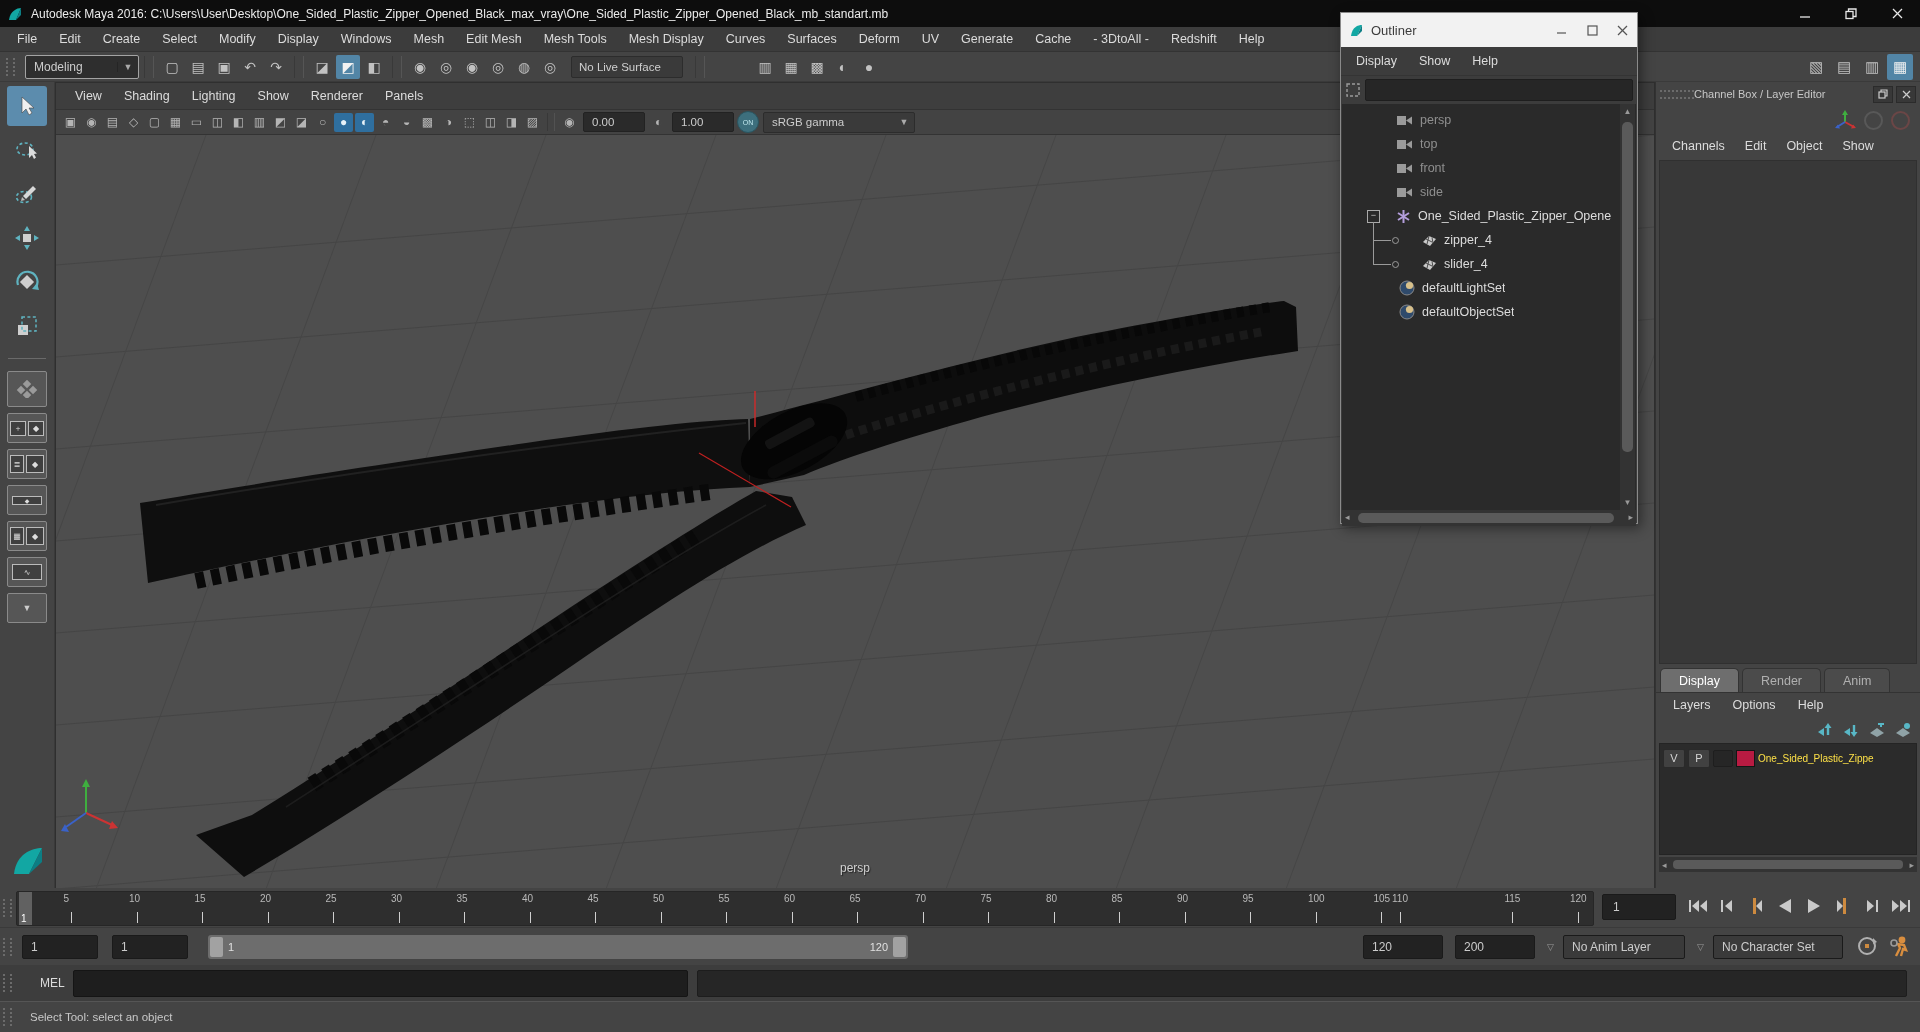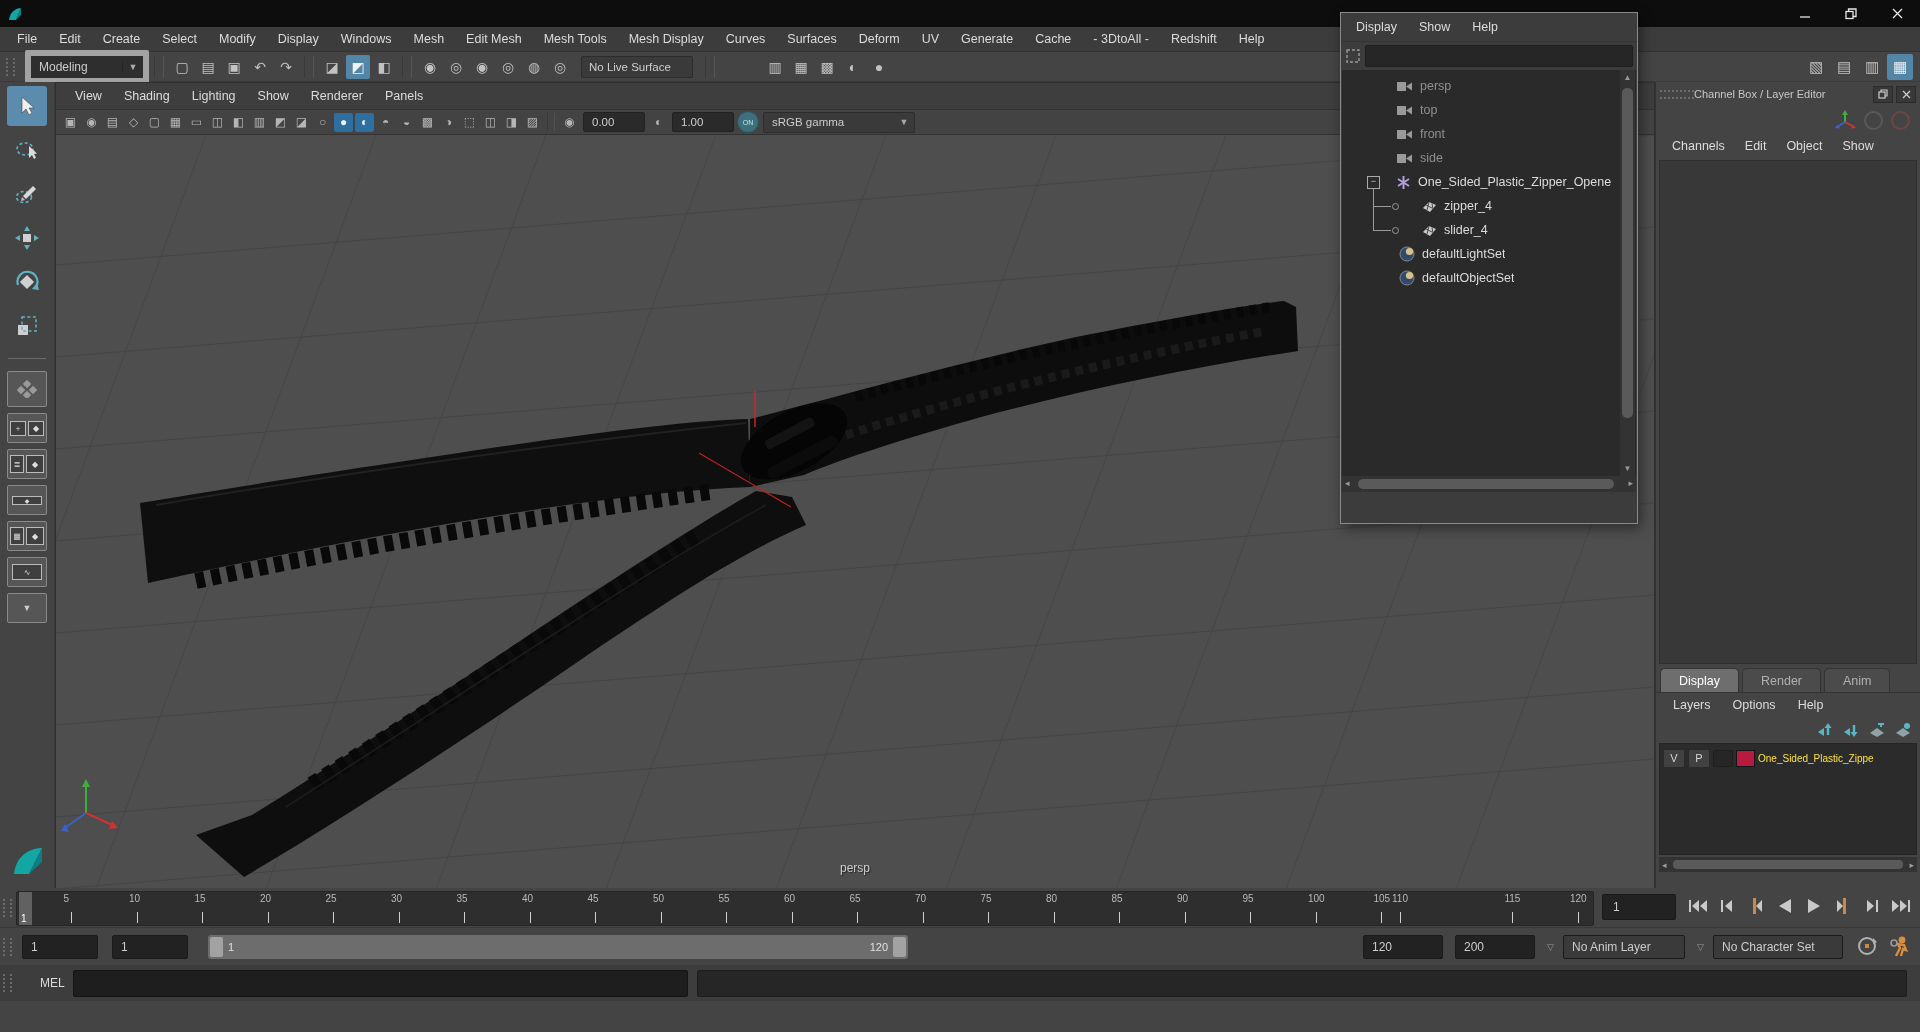--- a/index.html
+++ b/index.html
@@ -13,21 +13,21 @@
   .winbtn{width:46px;height:27px;display:flex;align-items:center;justify-content:center;}
   .winbtn svg{stroke:#e8e8e8;stroke-width:1.3;fill:none;}
   
   .menubar{left:0;top:27px;width:1920px;height:25px;background:#3c3c3c;border-bottom:1px solid #333;
            display:flex;align-items:center;padding-left:6px;box-sizing:border-box;}
   .menu-item{font-size:12.5px;color:#dcdcdc;padding:0 11px;line-height:25px;cursor:default;}
   
   .statusline{left:0;top:52px;width:1920px;height:30px;background:#444;display:flex;align-items:center;border-bottom:1px solid #3a3a3a;box-sizing:border-box;}
   .grip{width:5px;height:18px;border-left:2px dotted #6b6b6b;border-right:2px dotted #6b6b6b;margin:0 6px;}
   .hgrip{width:34px;height:5px;border-top:2px dotted #6b6b6b;border-bottom:2px dotted #6b6b6b;}
-  .dd{height:22px;background:#2e2e2e;border:6px solid #a3a3a3;border-radius:2px;display:flex;align-items:center;font-size:12px;color:#ccc;}
+  .dd{height:22px;background:#2e2e2e;border:1px solid #a3a3a3;border-radius:2px;display:flex;align-items:center;font-size:12px;color:#ccc;}
   .menuset{width:112px;margin-left:4px;}
   .menuset .txt{flex:1;padding-left:8px;}
   .dd .arr{width:20px;text-align:center;color:#aaa;font-size:9px;border-left:1px solid #252525;}
   .sl-sep{width:8px;height:22px;margin:0 5px;border-left:1px solid #393939;border-right:1px solid #555;}
   .ibtn{width:24px;height:24px;display:flex;align-items:center;justify-content:center;font-size:14px;color:#c2c2c2;border-radius:2px;margin:0 1px;}
   .ibtn.act{background:#5285a6;color:#f2f2f2;}
   .field{background:#3a3a3a;border:1px solid #2c2c2c;border-radius:2px;color:#cfcfcf;font-size:11.5px;display:flex;align-items:center;padding:0 7px;height:20px;}
   .sb-right{position:absolute;right:6px;top:2px;display:flex;}
   .sb-right .ibtn{width:26px;height:26px;font-size:15px;}
   
@@ -127,20 +127,21 @@
 </head>
 <body>
 
 <div id="root">
 
   <div class="abs titlebar">
     <svg width="16" height="16" style="margin-left:7px">
       <path d="M2,14 C3,5 10,2 14,2 L9,14 Z" fill="#12a7a3"></path>
         <path d="M9,14 L14,2 L14,9 Z" fill="#0d7f85"></path>
     </svg>
+    <span class="ttl">Autodesk Maya 2016: C:\Users\User\Desktop\One_Sided_Plastic_Zipper_Opened_Black_max_vray\One_Sided_Plastic_Zipper_Opened_Black_mb_standart.mb</span>
     <div class="winbtns">
       <div class="winbtn">
           <svg width="11" height="11">
             <line x1="0" y1="9" x2="10" y2="9"></line>
           </svg>
         </div>
       <div class="winbtn">
           <svg width="12" height="12">
             <rect x="1" y="3.5" width="7" height="7"></rect>
             <path d="M3.5,3.5 V1 H11 V8.5 H8"></path>
@@ -499,20 +500,43 @@
       </div>
     </div>
     <div class="le-hscroll">
       <span class="h-arrow" style="left:3px">◂</span>
       <div class="le-hthumb"></div>
       <span class="h-arrow" style="right:3px">▸</span>
     </div>
   </div>
 
   <div class="abs outliner">
+    <div class="ol-title">
+      <svg width="15" height="15">
+          <path d="M2,13 C3,4 9,2 13,2 L8,13 Z" fill="#12a7a3"></path>
+          <path d="M8,13 L13,2 L13,8 Z" fill="#0d7f85"></path>
+        </svg>
+      <span class="t">Outliner</span>
+      <span class="ol-wbtn">
+          <svg width="10" height="10">
+            <line x1="0" y1="8" x2="9" y2="8"></line>
+          </svg>
+        </span>
+      <span class="ol-wbtn">
+          <svg width="11" height="11">
+            <rect x="1" y="1" width="9" height="9"></rect>
+          </svg>
+        </span>
+      <span class="ol-wbtn">
+          <svg width="11" height="11">
+            <line x1="1" y1="1" x2="10" y2="10"></line>
+            <line x1="10" y1="1" x2="1" y2="10"></line>
+          </svg>
+        </span>
+    </div>
     <div class="ol-menus">
         <span class="menu-item">Display</span>
         <span class="menu-item">Show</span>
         <span class="menu-item">Help</span>
       </div>
     <div class="ol-search">
       <svg width="16" height="16">
           <rect x="2" y="2" width="12" height="12" fill="none" stroke="#9a9a9a" stroke-width="1.4" stroke-dasharray="3 2"></rect>
         </svg>
       <div class="ol-input"></div>
@@ -806,14 +830,18 @@
     </span>
   </div>
 
   <div class="abs commandline">
     <span class="grip" style="margin-left:3px"></span>
     <span class="mel-label">MEL</span>
     <div class="mel-input"></div>
     <div class="mel-result"></div>
   </div>
 
+  <div class="abs helpline">
+    <span class="grip" style="margin-left:3px"></span>
+    <span class="help-text">Select Tool: select an object</span>
+  </div>
 
 </div>
 
 </body></html>

